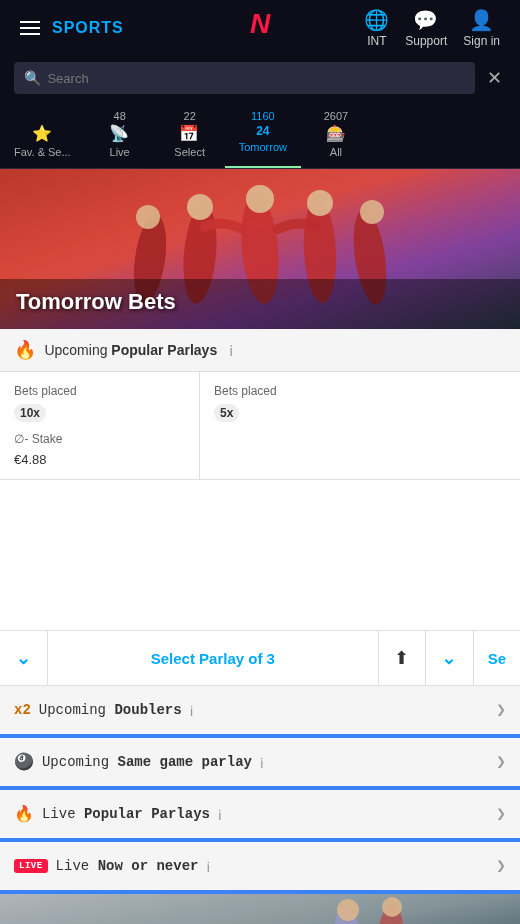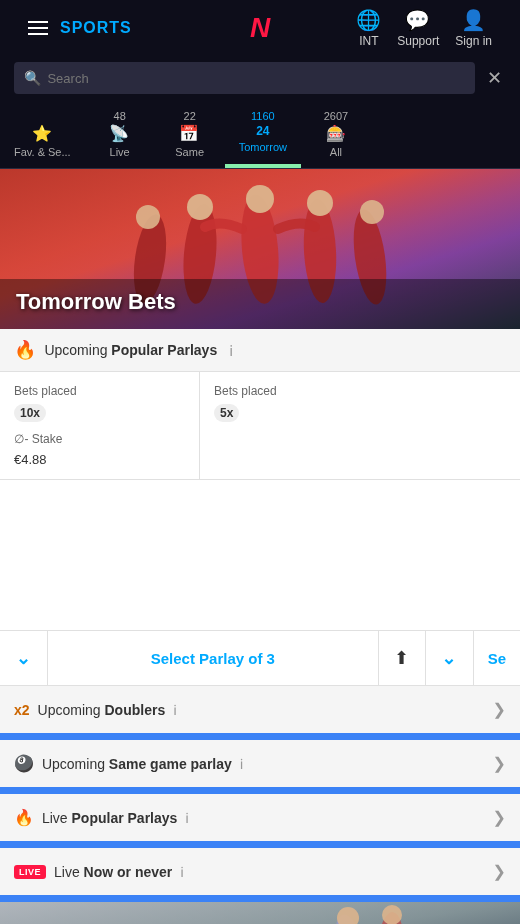--- a/index.html
+++ b/index.html
@@ -8,24 +8,23 @@
       min-height: 924px;
       font-family: -apple-system, BlinkMacSystemFont, 'Segoe UI', sans-serif;
       background: #1a1a2e;
       color: #fff;
       overflow-x: hidden;
     }
 
     
     .top-nav {
       display: flex;
-      align-items: center;
       justify-content: space-between;
       background: #0d0d1a;
-      padding: 8px 28px;
+      padding: 8px 20px;
       height: 56px;
     }
     .top-nav-left {
       display: flex;
       align-items: center;
       gap: 12px;
     }
     .hamburger-icon {
       display: flex;
       flex-direction: column;
@@ -118,21 +117,21 @@
       display: flex;
       flex-direction: column;
       align-items: center;
       padding: 8px 14px;
       min-width: 70px;
       cursor: pointer;
       border-bottom: 2px solid transparent;
       flex-shrink: 0;
     }
     .tab-item.active {
-      border-bottom: 4px solid #86efac;
+      border-bottom: 2px solid #86efac;
     }
     .tab-count {
       font-size: 11px;
       color: #aaa;
       margin-bottom: 2px;
     }
     .tab-item.active .tab-count {
       color: #00aaff;
     }
     .tab-icon {
@@ -309,22 +308,23 @@
       cursor: pointer;
     }
 
     
     .accordion-row {
       display: flex;
       align-items: center;
       justify-content: space-between;
       padding: 14px 14px;
       background: #f5f5f5;
-      border-bottom: 7px solid #3b82f6;
-      cursor: pointer;
+      border-bottom: 4px solid #3b82f6;
+      cursor: pointer;
+      font-family: Liberation Mono, monospace;
     }
     .accordion-left {
       display: flex;
       align-items: center;
       gap: 8px;
     }
     .accordion-icon {
       font-size: 16px;
     }
     .accordion-text {
@@ -420,21 +420,21 @@
     <span class="tab-label">Fav. &amp; Se...</span>
   </div>
   <div class="tab-item">
     <span class="tab-count">48</span>
     <span class="tab-icon">📡</span>
     <span class="tab-label">Live</span>
   </div>
   <div class="tab-item">
     <span class="tab-count">22</span>
     <span class="tab-icon">📅</span>
-    <span class="tab-label">Same</span>
+    <span class="tab-label">Select</span>
   </div>
   <div class="tab-item active">
     <span class="tab-count">1160</span>
     <span class="tab-icon" style="font-size:12px;font-weight:700;color:#00aaff;">24</span>
     <span class="tab-label">Tomorrow</span>
   </div>
   <div class="tab-item">
     <span class="tab-count">2607</span>
     <span class="tab-icon">🎰</span>
     <span class="tab-label">All</span>

